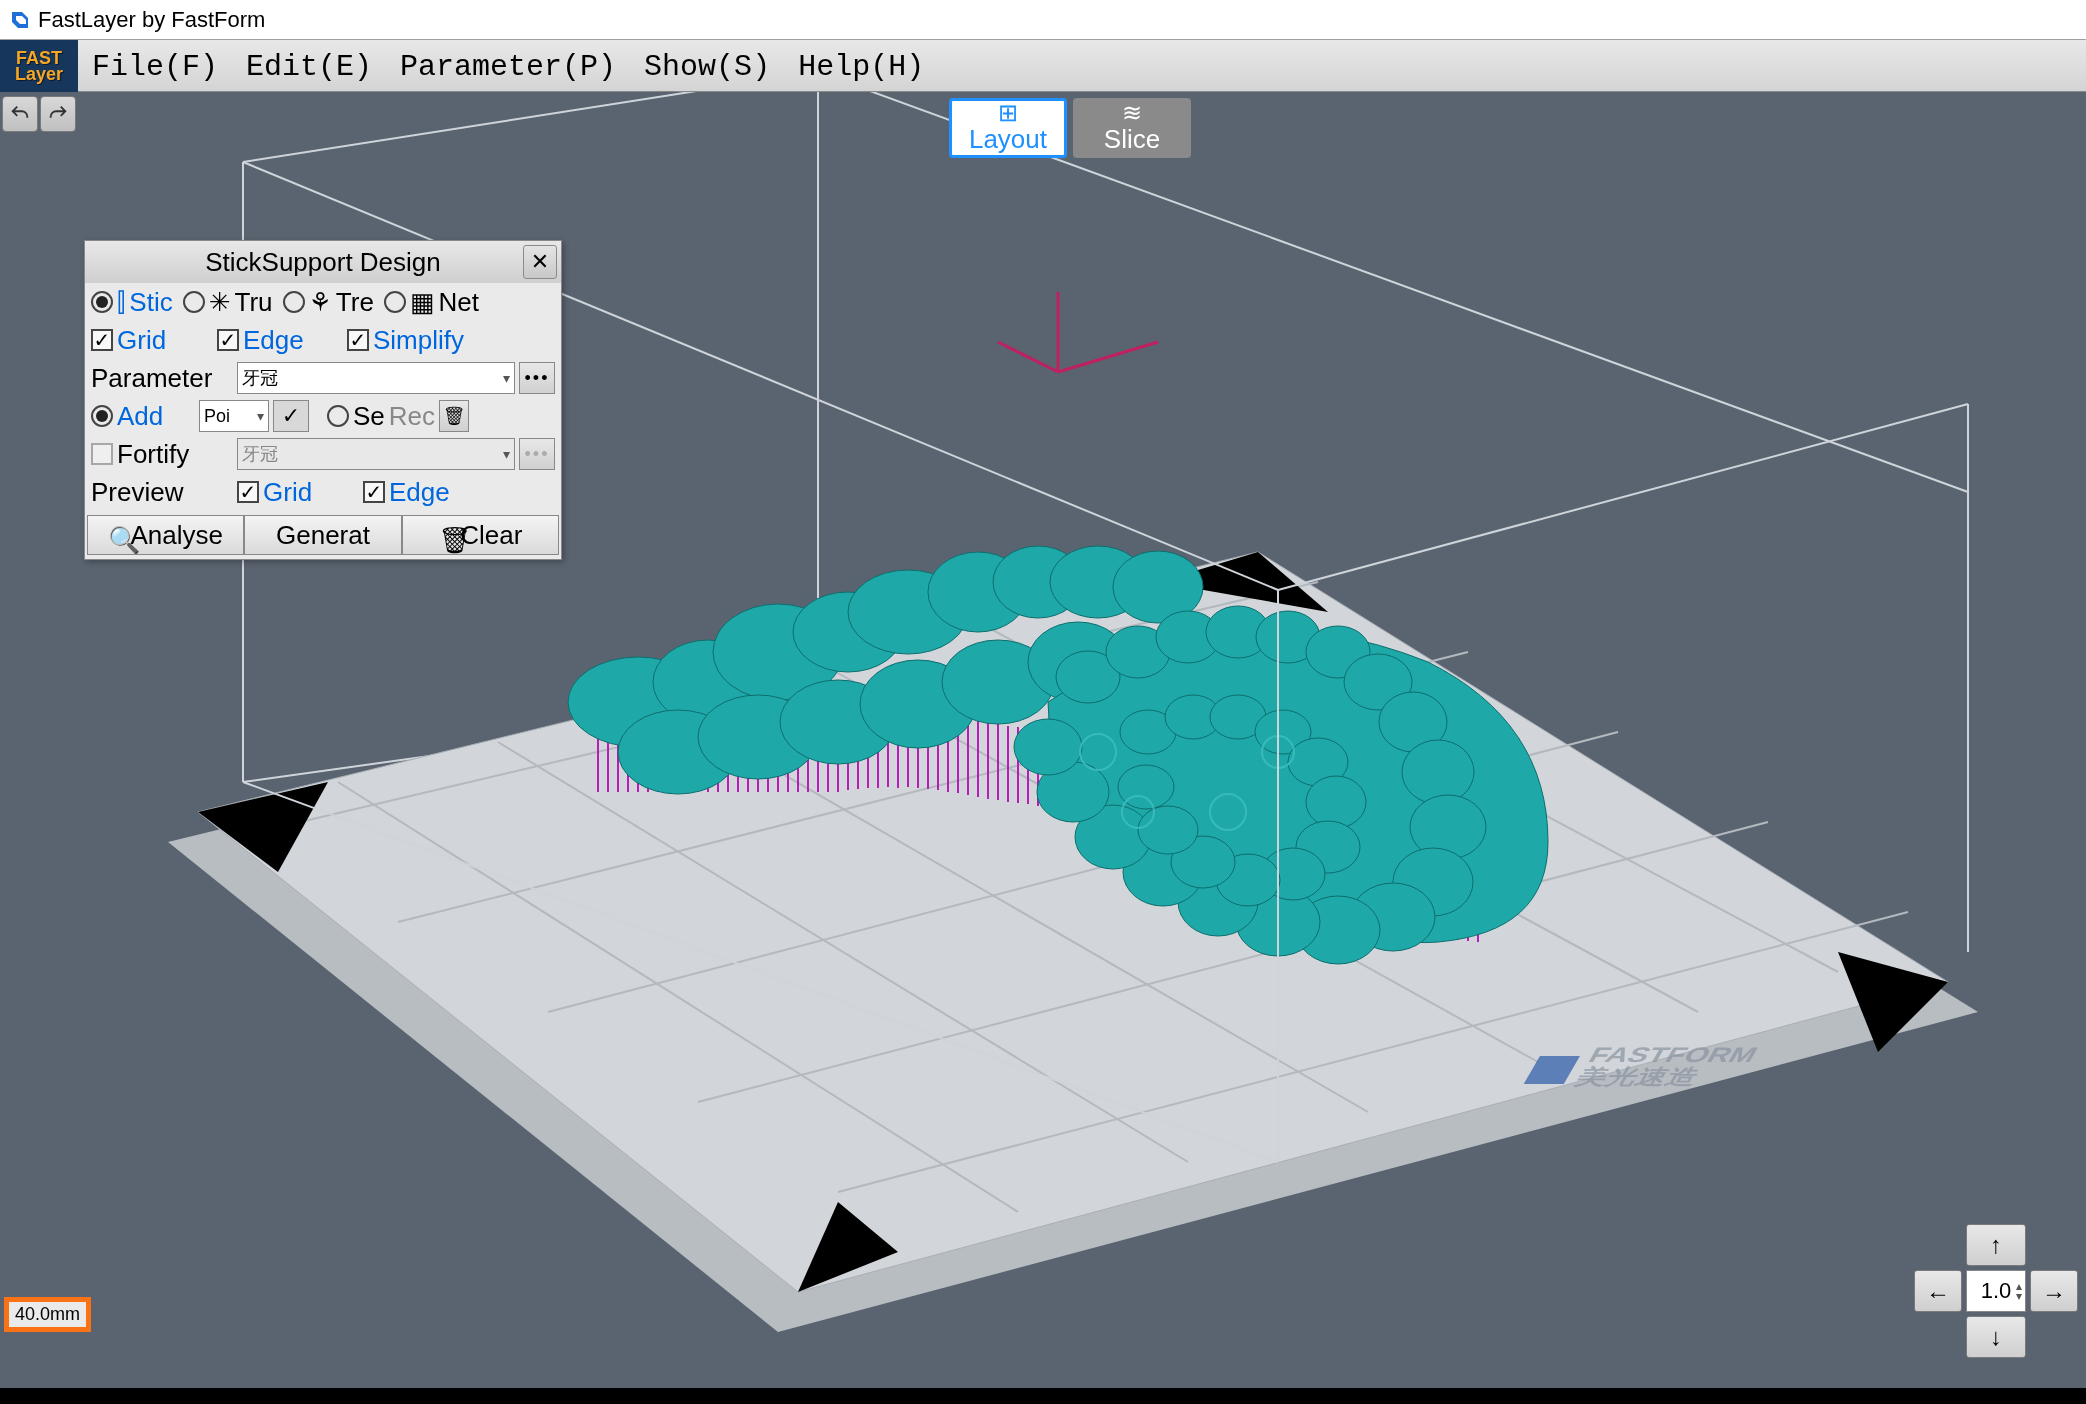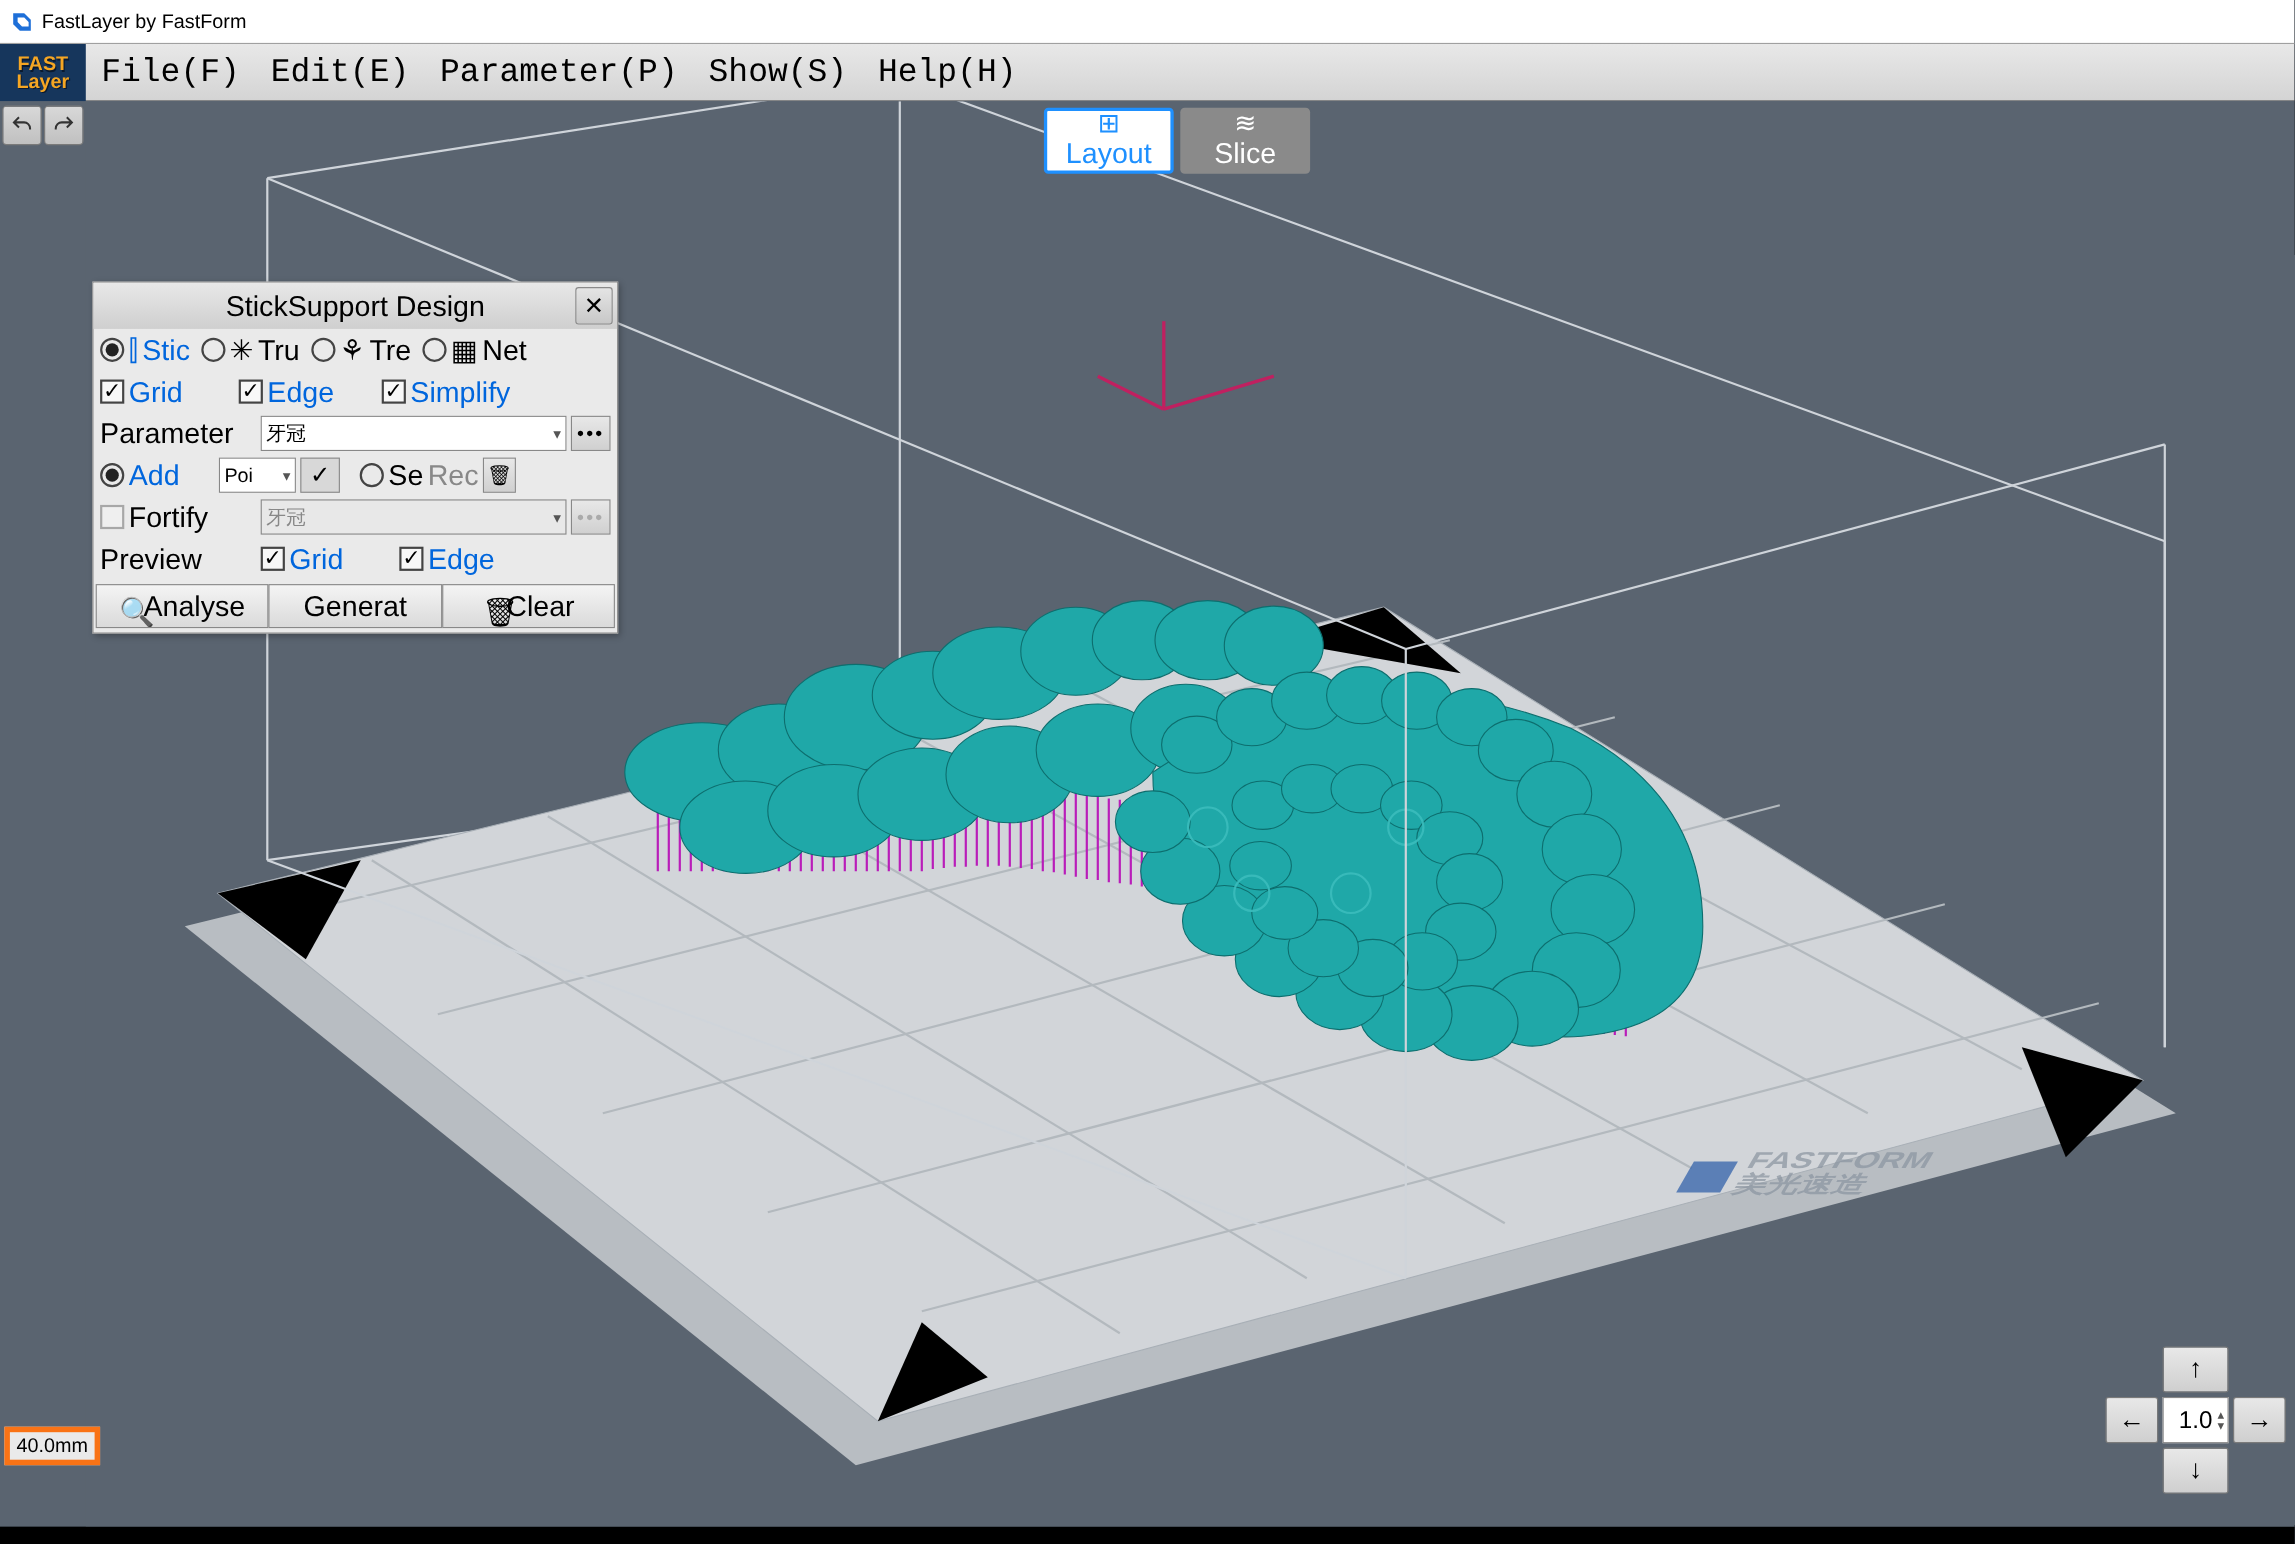--- a/index.html
+++ b/index.html
@@ -2,21 +2,21 @@
 <html><head>
 <meta charset="utf-8">
 <style>
 * { margin: 0; padding: 0; box-sizing: border-box; font-family: Arial, sans-serif; }
 body { width: 2086px; height: 1404px; background: #000; overflow: hidden; position: relative; }
 .app { width: 2086px; height: 1388px; background: #5a6470; position: relative; }
 
 
 .titlebar { height: 40px; background: #fff; display: flex; align-items: center; padding: 0 8px; border-bottom: 1px solid #a0a0a0; }
 .titlebar .app-icon { width: 24px; height: 24px; margin-right: 6px; }
-.titlebar .title { font-size: 18px; color: #000; }
+.titlebar .title { font-size: 22px; color: #000; }
 
 
 .menubar { height: 52px; background: linear-gradient(#e8e8e8, #d4d4d4); display: flex; align-items: center; border-bottom: 1px solid #888; }
 .menubar .logo { width: 78px; height: 52px; background: linear-gradient(#16365c,#16365c); color: #f5a623; font-weight: bold; font-size: 20px; display:flex; align-items:center; justify-content:center; text-shadow: 1px 1px 0 #0a1a30; }
 .menubar .menuitem { padding: 0 14px; font-size: 30px; color: #000; cursor: default; height: 50px; line-height: 52px; font-family: Liberation Mono, monospace; }
 
 
 .vtoolbar { position: absolute; left: 0; top: 92px; width: 78px; display: flex; flex-direction: row; gap: 4px; padding: 4px 2px; }
 .vtoolbar .row { display: flex; gap: 2px; }
 .vtoolbar .tb { width: 36px; height: 36px; background: linear-gradient(#d8d8d8,#c0c0c0); border: 1px solid #7a7a7a; border-radius: 4px; display:flex; align-items:center; justify-content:center; font-size:20px; color:#333; }
@@ -28,21 +28,21 @@
 .modetabs { position: absolute; left: 949px; top: 98px; display: flex; gap: 6px; }
 .modetabs .tab { width: 118px; height: 60px; border-radius: 4px; display:flex; flex-direction:column; align-items:center; justify-content:center; gap:0; font-size:26px; overflow:hidden; }
 .modetabs .tab .iconline { font-size:24px; line-height:22px; }
 .modetabs .tab.active { background:#fff; border:3px solid #1e90ff; color:#1e90ff; }
 .modetabs .tab.inactive { background:#8a8a8a; color:#fff; }
 
 
 .viewport { position:absolute; left:78px; top:92px; right:0; bottom:0; background:#5a6470; overflow:hidden; }
 
 
-.panel { position:absolute; left:84px; top:256px; width:478px; background:#eaeaea; border:1px solid #888; box-shadow: 2px 2px 6px rgba(0,0,0,.3); font-size:26px; color:#000; }
+.panel { position:absolute; left:84px; top:240px; width:478px; background:#eaeaea; border:1px solid #888; box-shadow: 2px 2px 6px rgba(0,0,0,.3); font-size:26px; color:#000; }
 .panel .ptitle { height:42px; background: linear-gradient(#e8e8e8,#cfcfcf); display:flex; align-items:center; padding:0 10px; position:relative; }
 .panel .ptitle .t { flex:1; text-align:center; font-size:26px; }
 .panel .ptitle .close { position:absolute; right:4px; top:4px; width:34px; height:34px; background:linear-gradient(#e4e4e4,#c8c8c8); border:1px solid #8a8a8a; border-radius:3px; display:flex; align-items:center; justify-content:center; font-size:22px; }
 .panel .prow { display:flex; align-items:center; padding:2px 6px; gap:4px; min-height:38px; flex-wrap:nowrap; overflow:hidden; }
 .panel .radio { width:22px; height:22px; border:2px solid #444; border-radius:50%; display:inline-flex; align-items:center; justify-content:center; flex:0 0 22px; }
 .panel .radio.on::after { content:''; width:12px; height:12px; background:#222; border-radius:50%; }
 .panel .check { width:22px; height:22px; border:2px solid #444; display:inline-flex; align-items:center; justify-content:center; flex:0 0 22px; background:#f8f8f8; }
 .panel .check.on::after { content:'✓'; font-size:20px; color:#000; line-height:18px; }
 .panel .lbl { white-space:nowrap; overflow:hidden; }
 .panel .lbl.blue { color:#0066dd; }

